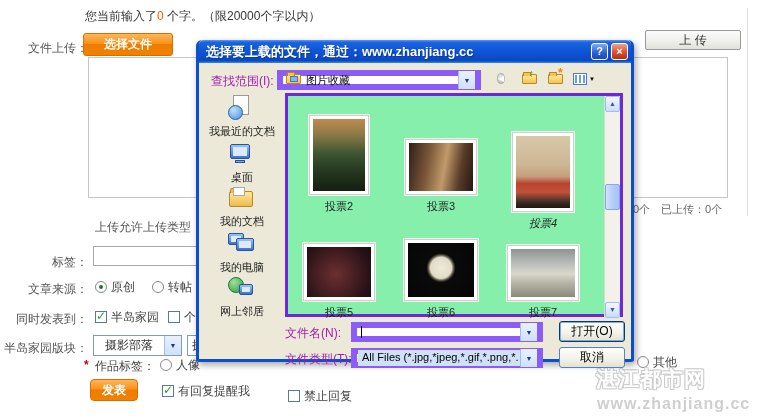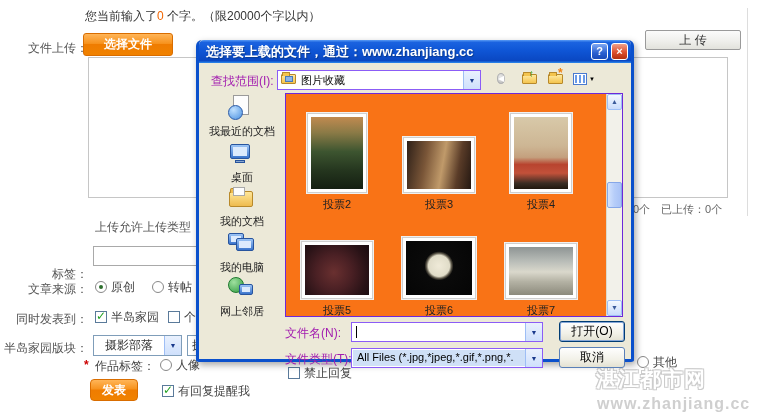--- a/index.html
+++ b/index.html
@@ -41,21 +41,21 @@
     background:#ece9d8; box-shadow:2px 3px 7px rgba(0,0,0,.35); }
   #titlebar { height:23px; border-radius:5px 5px 0 0; display:flex; align-items:center;
     background:linear-gradient(180deg,#5a9cf5 0%,#1b63e0 10%,#0f56d6 45%,#0a47c2 90%,#2f8df0 100%); }
   #titlebar .title { flex:1; color:#fff; font-weight:bold; font-size:13px; padding-left:7px; text-shadow:1px 1px 1px #0a3a8c; white-space:nowrap; overflow:hidden; }
   .tb-btn { width:17px; height:17px; margin-right:3px; border:1px solid #fff; border-radius:3px; color:#fff; font-weight:bold; font-size:11px; line-height:15px; text-align:center; cursor:pointer; }
   .tb-help { background:linear-gradient(180deg,#7fa8f2 0%,#2a5fd0 60%,#1a4ab8 100%); }
   .tb-close { background:linear-gradient(180deg,#f0a089 0%,#dd4f2e 55%,#b23011 100%); }
   #dlg-body { position:relative; width:432px; height:296px; }
 
   .dlg-label { position:absolute; color:#a21caf; font-size:12px; white-space:nowrap; }
-  .xp-combo { position:absolute; height:20px; background:#fff; border:1px solid #8b5cf6; display:flex; align-items:center; }
+  .xp-combo { position:absolute; height:20px; background:#fff; border:6px solid #8b5cf6; display:flex; align-items:center; }
   .xp-combo .cb-text { flex:1; padding-left:4px; font-size:11px; color:#000; white-space:nowrap; overflow:hidden; }
   .xp-combo.sel .cb-text { background:#cfe0f7; margin:1px 0 1px 1px; padding-top:1px; height:16px; }
   .caret-line { width:1px; height:12px; background:#000; margin-left:4px; }
 
   .xp-btn { position:absolute; height:21px; border:1px solid #5a80b8; border-radius:3px; font-size:12px; color:#000; text-align:center;
     background:linear-gradient(180deg,#fefefe 0%,#f2f1e8 60%,#e3e1d2 100%); cursor:pointer; }
   .xp-btn.default { border:1px solid #003c74; box-shadow:inset 0 0 0 1px #86a7d8; }
 
   
   .tool { position:absolute; top:7px; width:20px; height:18px; cursor:pointer; }
@@ -76,21 +76,21 @@
   .clock { position:absolute; left:1px; top:10px; width:15px; height:15px; border-radius:50%; background:radial-gradient(circle at 35% 30%,#bfe0ff,#4a90e0); border:1px solid #2a5aa8; }
   .monitor { position:absolute; width:20px; height:15px; background:linear-gradient(180deg,#9cc4f5,#3a74cc); border:1px solid #27549e; border-radius:2px; }
   .monitor::after { content:""; position:absolute; left:2px; top:2px; right:2px; bottom:2px; background:#dceafd; }
   .mon-base { position:absolute; width:10px; height:3px; background:#8aa8d0; border:1px solid #27549e; }
   .folder-big { position:absolute; left:2px; top:6px; width:24px; height:16px; background:linear-gradient(180deg,#ffe79a,#eebb4e); border:1px solid #b8892a; border-radius:2px; }
   .folder-big::before { content:""; position:absolute; left:0; top:-4px; width:9px; height:4px; background:#eebb4e; border:1px solid #b8892a; border-bottom:none; border-radius:2px 2px 0 0; }
   .folder-sheet { position:absolute; left:6px; top:2px; width:12px; height:9px; background:#fdfdfd; border:1px solid #aaa; }
   .globe { position:absolute; left:1px; top:2px; width:16px; height:16px; border-radius:50%; background:radial-gradient(circle at 35% 30%,#9fe09f,#2f9a3f); border:1px solid #1f7a2f; }
 
   
-  #filelist { position:absolute; left:86px; top:30px; width:338px; height:224px; background:#f97316; border:1px solid #6d28d9; }
+  #filelist { position:absolute; left:86px; top:30px; width:338px; height:224px; background:#86efac; border:3px solid #6d28d9; }
   .fitem { position:absolute; width:98px; height:114px; display:flex; flex-direction:column; align-items:center; justify-content:flex-end; cursor:pointer; }
   .mat { background:#fff; border:1px solid #cfcfcf; padding:3px; box-shadow:0 0 0 1px #f0f0f0; }
   .thumb { display:block; }
   .flabel { font-size:11px; color:#222; margin-top:4px; }
   .t2 { width:52px; height:72px; background:linear-gradient(180deg,#c08a50 0%,#8a7a46 22%,#3d5530 48%,#24351e 75%,#141f12 100%); }
   .t3 { width:64px; height:48px; background:linear-gradient(100deg,#2e2018 0%,#7a5638 30%,#c09a6a 55%,#5a3c28 78%,#241812 100%); }
   .t4 { width:54px; height:72px; background:linear-gradient(180deg,#d8c9a9 0%,#cdb694 40%,#c4a07e 56%,#b8442f 66%,#c2513a 78%,#3a2d24 92%,#20180f 100%); }
   .t5 { width:64px; height:50px; background:radial-gradient(circle at 45% 55%,#6a3030 0%,#4a2024 40%,#281216 75%,#1a0c10 100%); }
   .t6 { width:66px; height:54px; background:radial-gradient(circle at 50% 46%,#efead8 0%,#e0dcc8 24%,#555043 29%,#0a0a0a 33%,#050505 100%); }
   .t7 { width:64px; height:48px; background:linear-gradient(180deg,#8e9494 0%,#b9bdb8 30%,#dad8cc 52%,#b4b2a4 72%,#8c8a7c 100%); }
@@ -113,21 +113,21 @@
 
   <div class="formlabel" style="top:40px;">文件上传：</div>
   <div class="orange-btn" style="left:83px; top:33px; width:90px; height:23px; line-height:21px;">选择文件</div>
   <div class="upload-box"></div>
   <div class="gray-btn" style="left:645px; top:30px; width:96px; height:20px; line-height:18px;">上 传</div>
   <div class="txt" style="left:622px; top:202px; color:#666; font-size:11px;">：0个　已上传：0个</div>
   <div class="v-divider"></div>
 
   <div class="txt" style="left:95px; top:219px; color:#555;">上传允许上传类型：jpg</div>
 
-  <div class="formlabel" style="top:266px;">标签：</div>
+  <div class="formlabel" style="top:254px;">标签：</div>
   <input class="field" style="left: 93px; top: 246px; width: 340px; height: 20px;">
 
   <div class="formlabel" style="top:281px;">文章来源：</div>
   <div class="txt" style="left:95px; top:279px;">
     <span class="radio checked"></span><span class="opt-label">原创</span>
   </div>
   <div class="txt" style="left:152px; top:279px;">
     <span class="radio"></span><span class="opt-label">转帖</span>
   </div>
 
@@ -154,21 +154,21 @@
     <span class="radio"></span><span class="opt-label">人像</span>
   </div>
   <div class="txt" style="left:637px; top:354px;">
     <span class="radio"></span><span class="opt-label">其他</span>
   </div>
 
   <div class="orange-btn" style="left:90px; top:379px; width:48px; height:22px; line-height:20px; border-radius:4px;">发表</div>
   <div class="txt" style="left:162px; top:383px;">
     <span class="checkbox checked"></span><span class="opt-label">有回复提醒我</span>
   </div>
-  <div class="txt" style="left:288px; top:365px;">
+  <div class="txt" style="left:288px; top:388px;">
     <span class="checkbox"></span><span class="opt-label">禁止回复</span>
   </div>
 
   <div class="wm1">湛江都市网</div>
   <div class="wm2">www.zhanjiang.cc</div>
 
   <div id="dialog">
     <div id="titlebar">
       <span class="title">选择要上载的文件，通过：www.zhanjiang.cc</span>
       <span class="tb-btn tb-help">?</span>
@@ -242,21 +242,21 @@
               <span class="thumb t2"></span>
             </span>
           <div class="flabel">投票2</div>
         </div>
         <div class="fitem" style="left:104px; top:4px;">
           <span class="mat">
               <span class="thumb t3"></span>
             </span>
           <div class="flabel">投票3</div>
         </div>
-        <div class="fitem" style="left:206px; top:4px;">
+        <div class="fitem" style="left:206px; top:21px;font-style:italic;">
           <span class="mat">
               <span class="thumb t4"></span>
             </span>
           <div class="flabel">投票4</div>
         </div>
         <div class="fitem" style="left:2px; top:110px;">
           <span class="mat">
               <span class="thumb t5"></span>
             </span>
           <div class="flabel">投票5</div>

